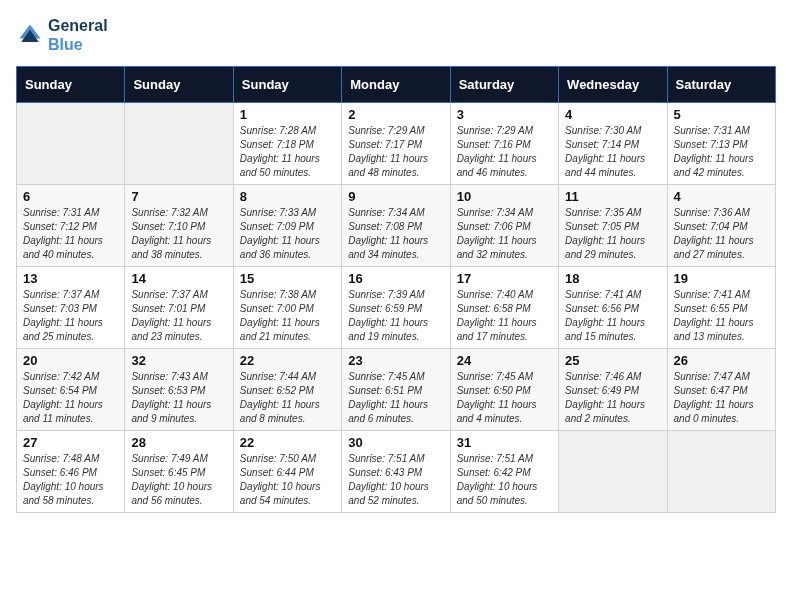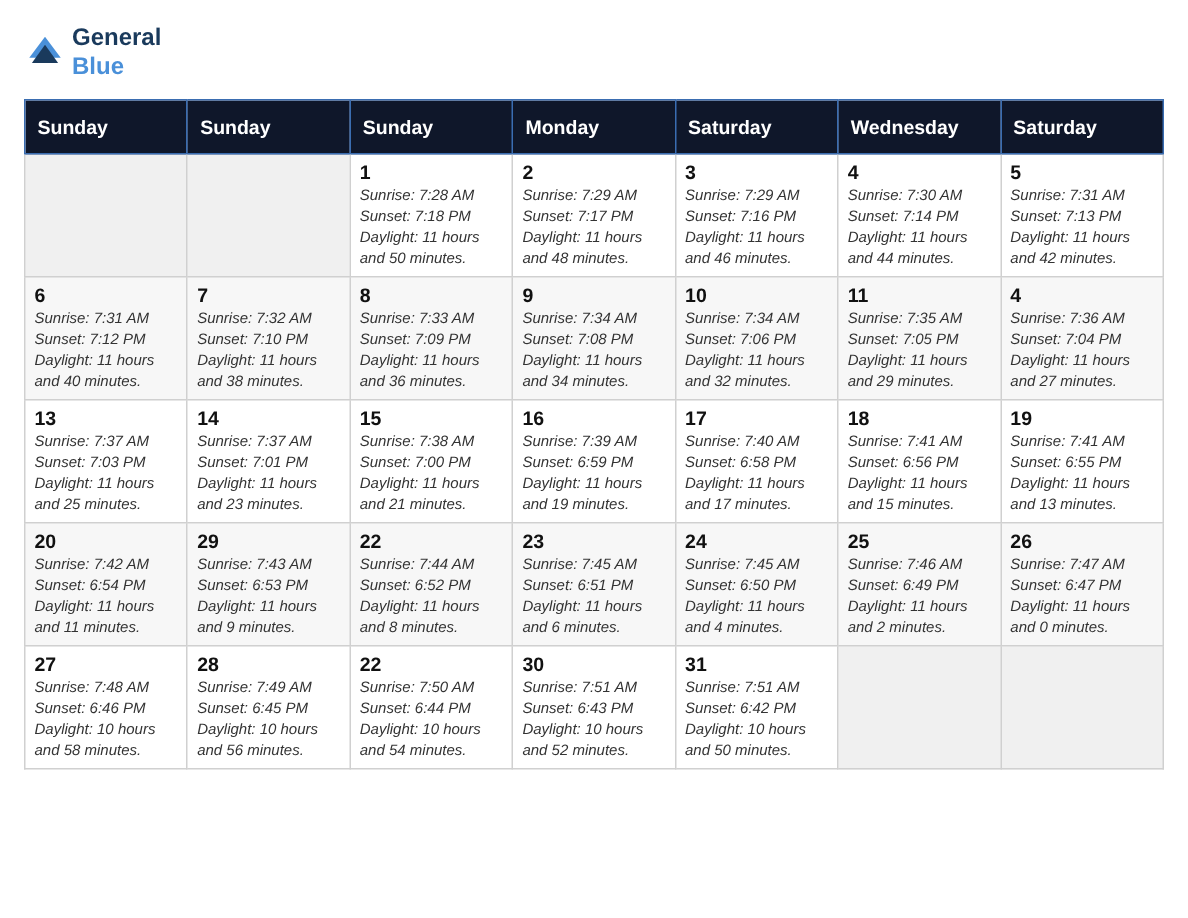--- a/index.html
+++ b/index.html
@@ -196,21 +196,21 @@
           <div class="day-num">19</div>
           <div class="day-info">Sunrise: 7:41 AM<br>Sunset: 6:55 PM<br>Daylight: 11 hours and 13 minutes.</div>
         </td>
       </tr>
       <tr>
         <td>
           <div class="day-num">20</div>
           <div class="day-info">Sunrise: 7:42 AM<br>Sunset: 6:54 PM<br>Daylight: 11 hours and 11 minutes.</div>
         </td>
         <td>
-          <div class="day-num">29</div>
+          <div class="day-num">32</div>
           <div class="day-info">Sunrise: 7:43 AM<br>Sunset: 6:53 PM<br>Daylight: 11 hours and 9 minutes.</div>
         </td>
         <td>
           <div class="day-num">22</div>
           <div class="day-info">Sunrise: 7:44 AM<br>Sunset: 6:52 PM<br>Daylight: 11 hours and 8 minutes.</div>
         </td>
         <td>
           <div class="day-num">23</div>
           <div class="day-info">Sunrise: 7:45 AM<br>Sunset: 6:51 PM<br>Daylight: 11 hours and 6 minutes.</div>
         </td>

